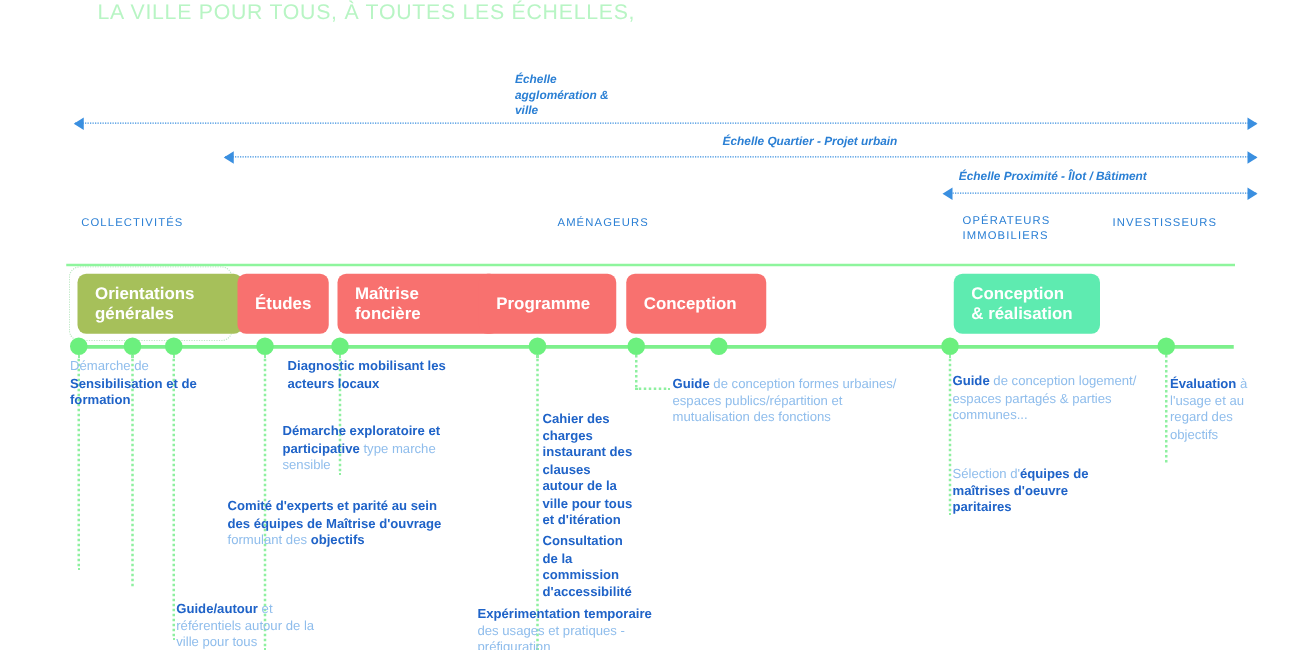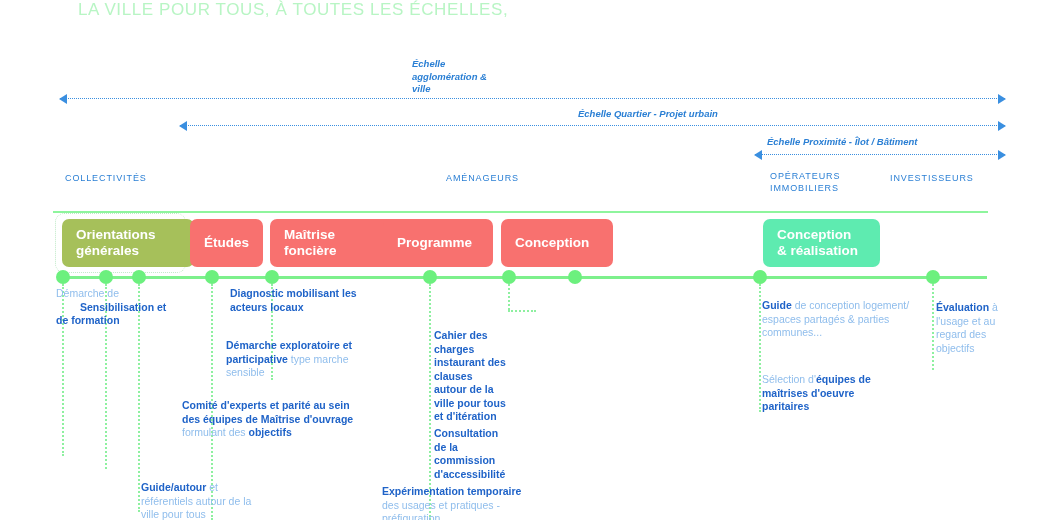--- a/index.html
+++ b/index.html
@@ -177,25 +177,26 @@
   <div class="vline" style="left:105px;top:284px;height:185px;"></div>
   <div class="vline" style="left:138px;top:284px;height:228px;"></div>
   <div class="vline" style="left:211px;top:284px;height:236px;"></div>
   <div class="vline" style="left:271px;top:284px;height:96px;"></div>
   <div class="vline" style="left:429px;top:284px;height:236px;"></div>
   <div class="vline" style="left:508px;top:284px;height:26px;"></div>
   <div class="hline" style="left:508px;top:310px;width:28px;"></div>
   <div class="vline" style="left:759px;top:284px;height:128px;"></div>
   <div class="vline" style="left:932px;top:284px;height:86px;"></div>
 
-  <div class="note" style="left:56px;top:287px;width:125px;"><span style="color: rgb(143, 189, 236);">Démarche de </span><span style="color: rgb(31, 99, 200); font-weight: bold; margin-left: 24px;">Sensibilisation et de formation</span></div>
+  <div class="note" style="left:56px;top:287px;width:125px;"><span style="color: rgb(143, 189, 236);">Démarche de </span><span style="color: rgb(31, 99, 200); font-weight: bold;">Sensibilisation et de formation</span></div>
   <div class="note" style="left:141px;top:481px;width:130px;"><span style="color: rgb(31, 99, 200); font-weight: bold;">Guide/autour</span><span style="color: rgb(143, 189, 236);"> et référentiels autour de la ville pour tous</span></div>
   <div class="note" style="left:182px;top:399px;width:180px;"><span style="color: rgb(31, 99, 200); font-weight: bold;">Comité d'experts et parité au sein des équipes de Maîtrise d'ouvrage</span><span style="color: rgb(143, 189, 236);"> formulant des </span><span style="color: rgb(31, 99, 200); font-weight: bold;">objectifs</span></div>
   <div class="note" style="left:230px;top:287px;width:148px;"><span style="color: rgb(31, 99, 200); font-weight: bold;">Diagnostic mobilisant les acteurs locaux</span></div>
   <div class="note" style="left:226px;top:339px;width:150px;"><span style="color: rgb(31, 99, 200); font-weight: bold;">Démarche exploratoire et participative</span><span style="color: rgb(143, 189, 236);"> type marche sensible</span></div>
   <div class="note" style="left:434px;top:329px;width:72px;"><span style="color: rgb(31, 99, 200); font-weight: bold;">Cahier des charges instaurant des clauses autour de la ville pour tous et d'itération</span></div>
   <div class="note" style="left:434px;top:427px;width:72px;"><span style="color: rgb(31, 99, 200); font-weight: bold;">Consultation de la commission d'accessibilité</span></div>
   <div class="note" style="left:382px;top:485px;width:145px;"><span style="color: rgb(31, 99, 200); font-weight: bold;">Expérimentation temporaire</span><span style="color: rgb(143, 189, 236);"> des usages et pratiques - préfiguration</span></div>
+  <div class="note" style="left:538px;top:301px;width:182px;"><span style="color: rgb(31, 99, 200); font-weight: bold;">Guide</span><span style="color: rgb(143, 189, 236);"> de conception formes urbaines/ espaces publics/répartition et mutualisation des fonctions</span></div>
   <div class="note" style="left:762px;top:299px;width:155px;"><span style="color: rgb(31, 99, 200); font-weight: bold;">Guide</span><span style="color: rgb(143, 189, 236);"> de conception logement/ espaces partagés &amp; parties communes...</span></div>
   <div class="note" style="left:762px;top:373px;width:110px;"><span style="color: rgb(143, 189, 236);">Sélection d'</span><span style="color: rgb(31, 99, 200); font-weight: bold;">équipes de maîtrises d'oeuvre paritaires</span></div>
   <div class="note" style="left:936px;top:301px;width:70px;"><span style="color: rgb(31, 99, 200); font-weight: bold;">Évaluation</span><span style="color: rgb(143, 189, 236);"> à l'usage et au regard des objectifs</span></div>
 
 </div>
 
 </body></html>

